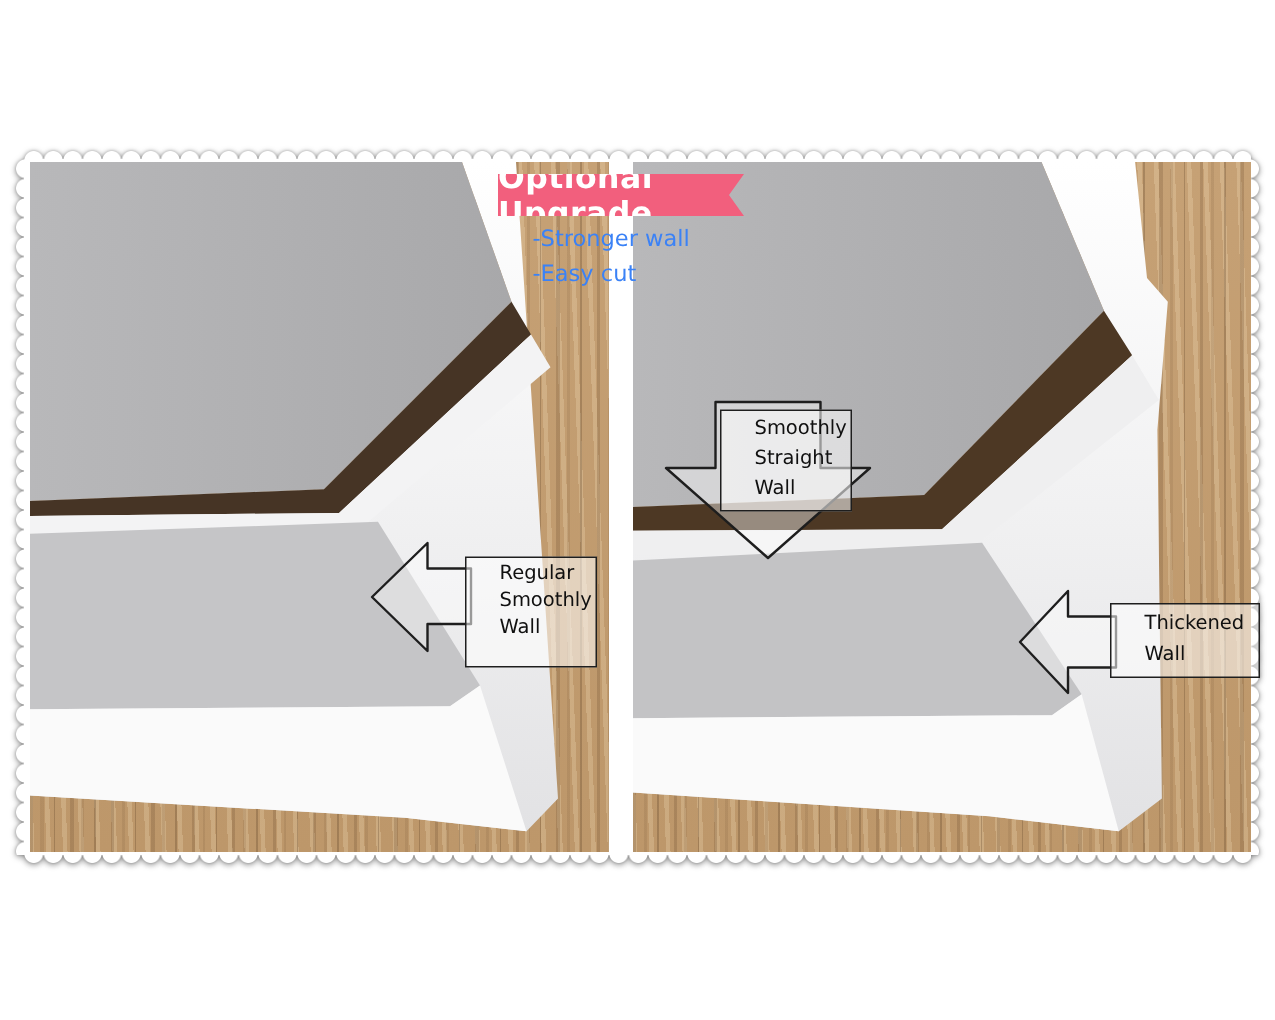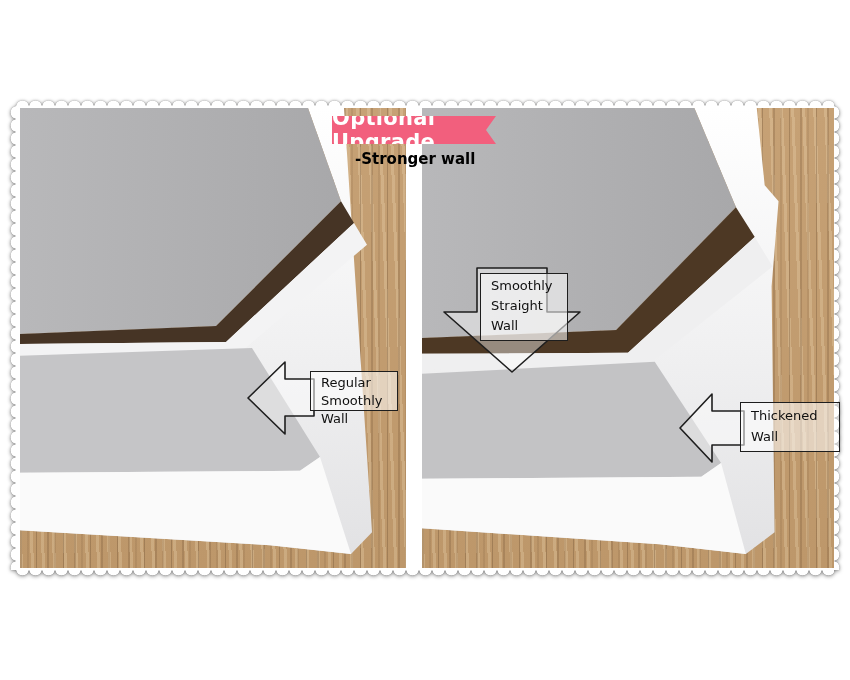--- a/index.html
+++ b/index.html
@@ -48,29 +48,29 @@
   
   .banner {
     position:absolute; left:316px; top:10px; width:164px; height:28px; z-index:7;
     background: var(--banner,#f25f7d);
     clip-path: polygon(0 0, 100% 0, calc(100% - 10px) 50%, 100% 100%, 0 100%);
     color:#fff; font-size:21px; font-weight:600; letter-spacing:.3px;
     display:flex; align-items:center; justify-content:center; padding-right:10px;
   }
   .features {
     position:absolute; left:339px; top:42px; z-index:7;
-    color:#000000; font-size:15px; font-weight:700; line-height:23px; white-space:nowrap;
+    color:#3b82f6; font-size:15px; font-weight:400; line-height:23px; white-space:nowrap;
   }
   .label-box {
     position:absolute; z-index:6;
     border:1.5px solid #1e1e1e; background:rgba(255,255,255,0.55);
-    color:#101010; font-size:13px; padding:2px 10px; white-space:nowrap;
+    color:#101010; font-size:13px; padding:2px 22px; white-space:nowrap;
   }
   .label-box div { line-height:18px; }
-  .lb-regular   { left:294px; top:265px; width:88px; height:40px; }
+  .lb-regular   { left:294px; top:265px; width:88px; height:74px; }
   .lb-tapered   { left:464px; top:167px; width:88px; height:68px; }
   .lb-tapered div { line-height:20px; }
   .lb-thickened { left:724px; top:296px; width:100px; height:50px; }
   .lb-thickened div { line-height:21px; }
   .block-arrow { position:absolute; z-index:5; overflow:visible; }
   .ba-regular   { left:232px; top:256px; width:66px;  height:72px; }
   .ba-tapered   { left:428px; top:162px; width:136px; height:104px; }
   .ba-thickened { left:664px; top:288px; width:64px;  height:68px; }
   .block-arrow polygon {
     fill:rgba(255,255,255,0.42); stroke:#1e1e1e; stroke-width:1.6; stroke-linejoin:round;
@@ -130,20 +130,21 @@
           <polygon points="0,268 235,256 302,358 282,372 0,374" fill="#c3c3c5"></polygon>
           <polygon points="0,374 282,372 302,358 327,450 240,440 0,424" fill="#fafafa"></polygon>
         </svg>
       </div>
 
       <div class="banner">
         <span>Optional Upgrade</span>
       </div>
       <div class="features">
         <div>-Stronger wall</div>
+        <div>-Easy cut</div>
       </div>
 
       <svg class="block-arrow ba-regular" viewBox="0 0 66 72">
         <polygon points="37,0 0,36 37,72 37,54 66,54 66,17 37,17"></polygon>
       </svg>
       <div class="label-box lb-regular">
         <div>Regular</div>
         <div>Smoothly</div>
         <div>Wall</div>
       </div>

